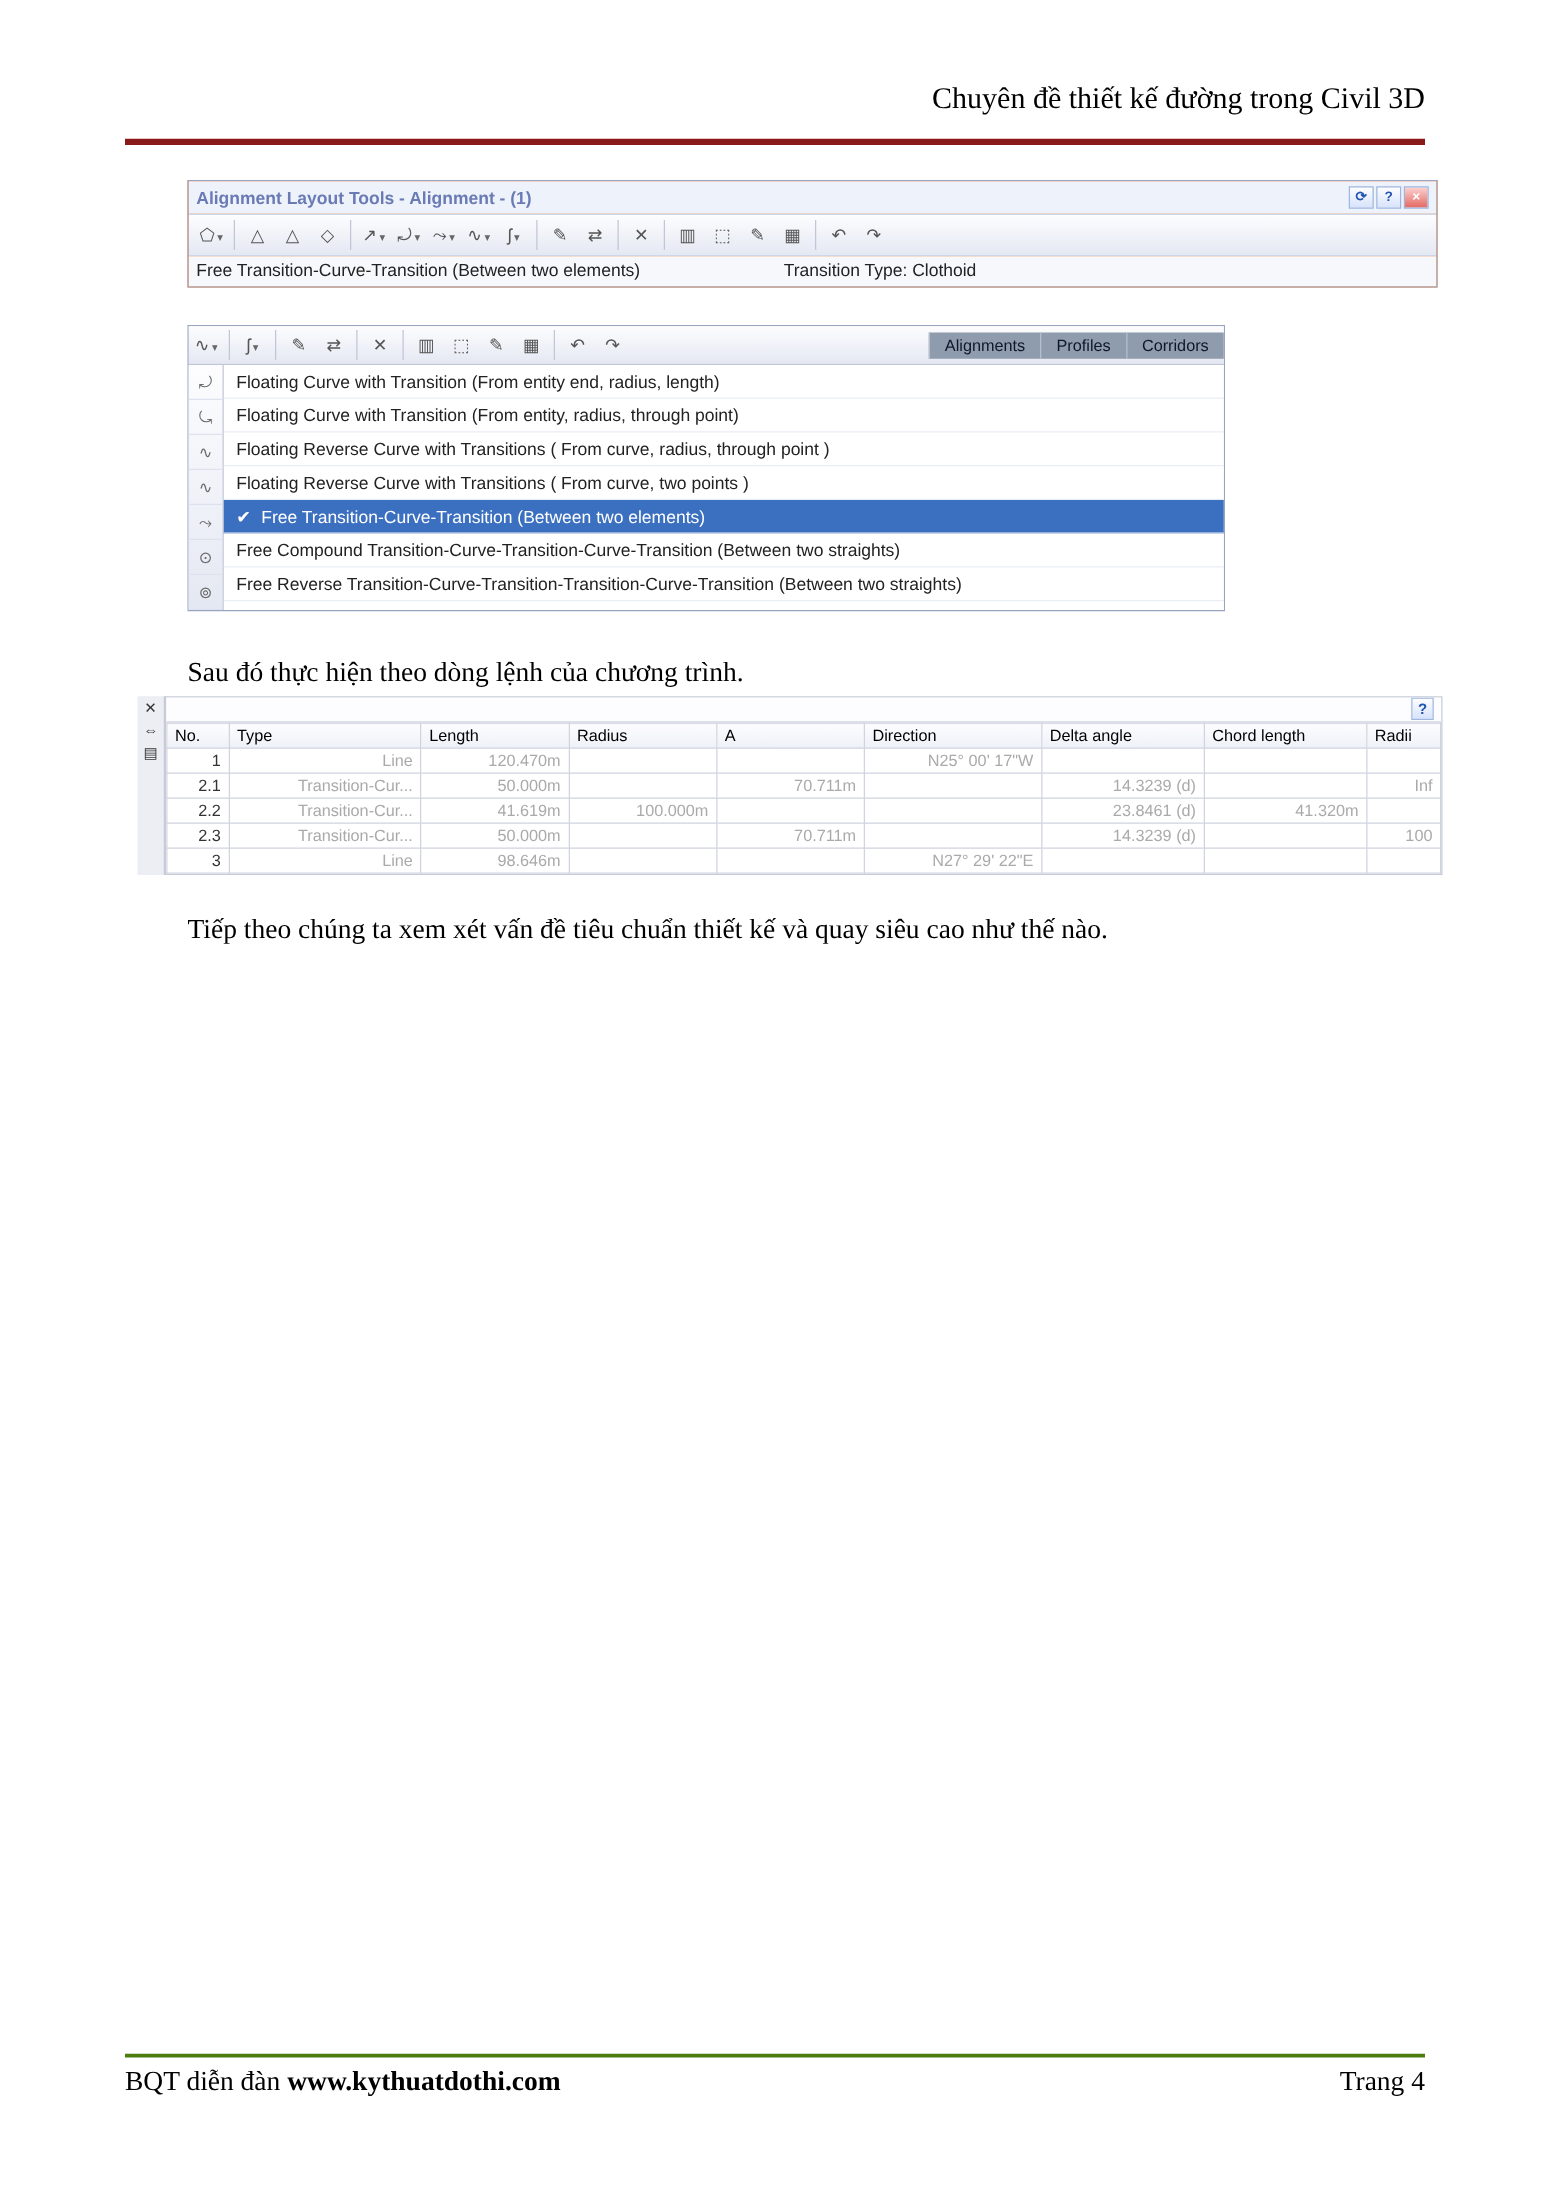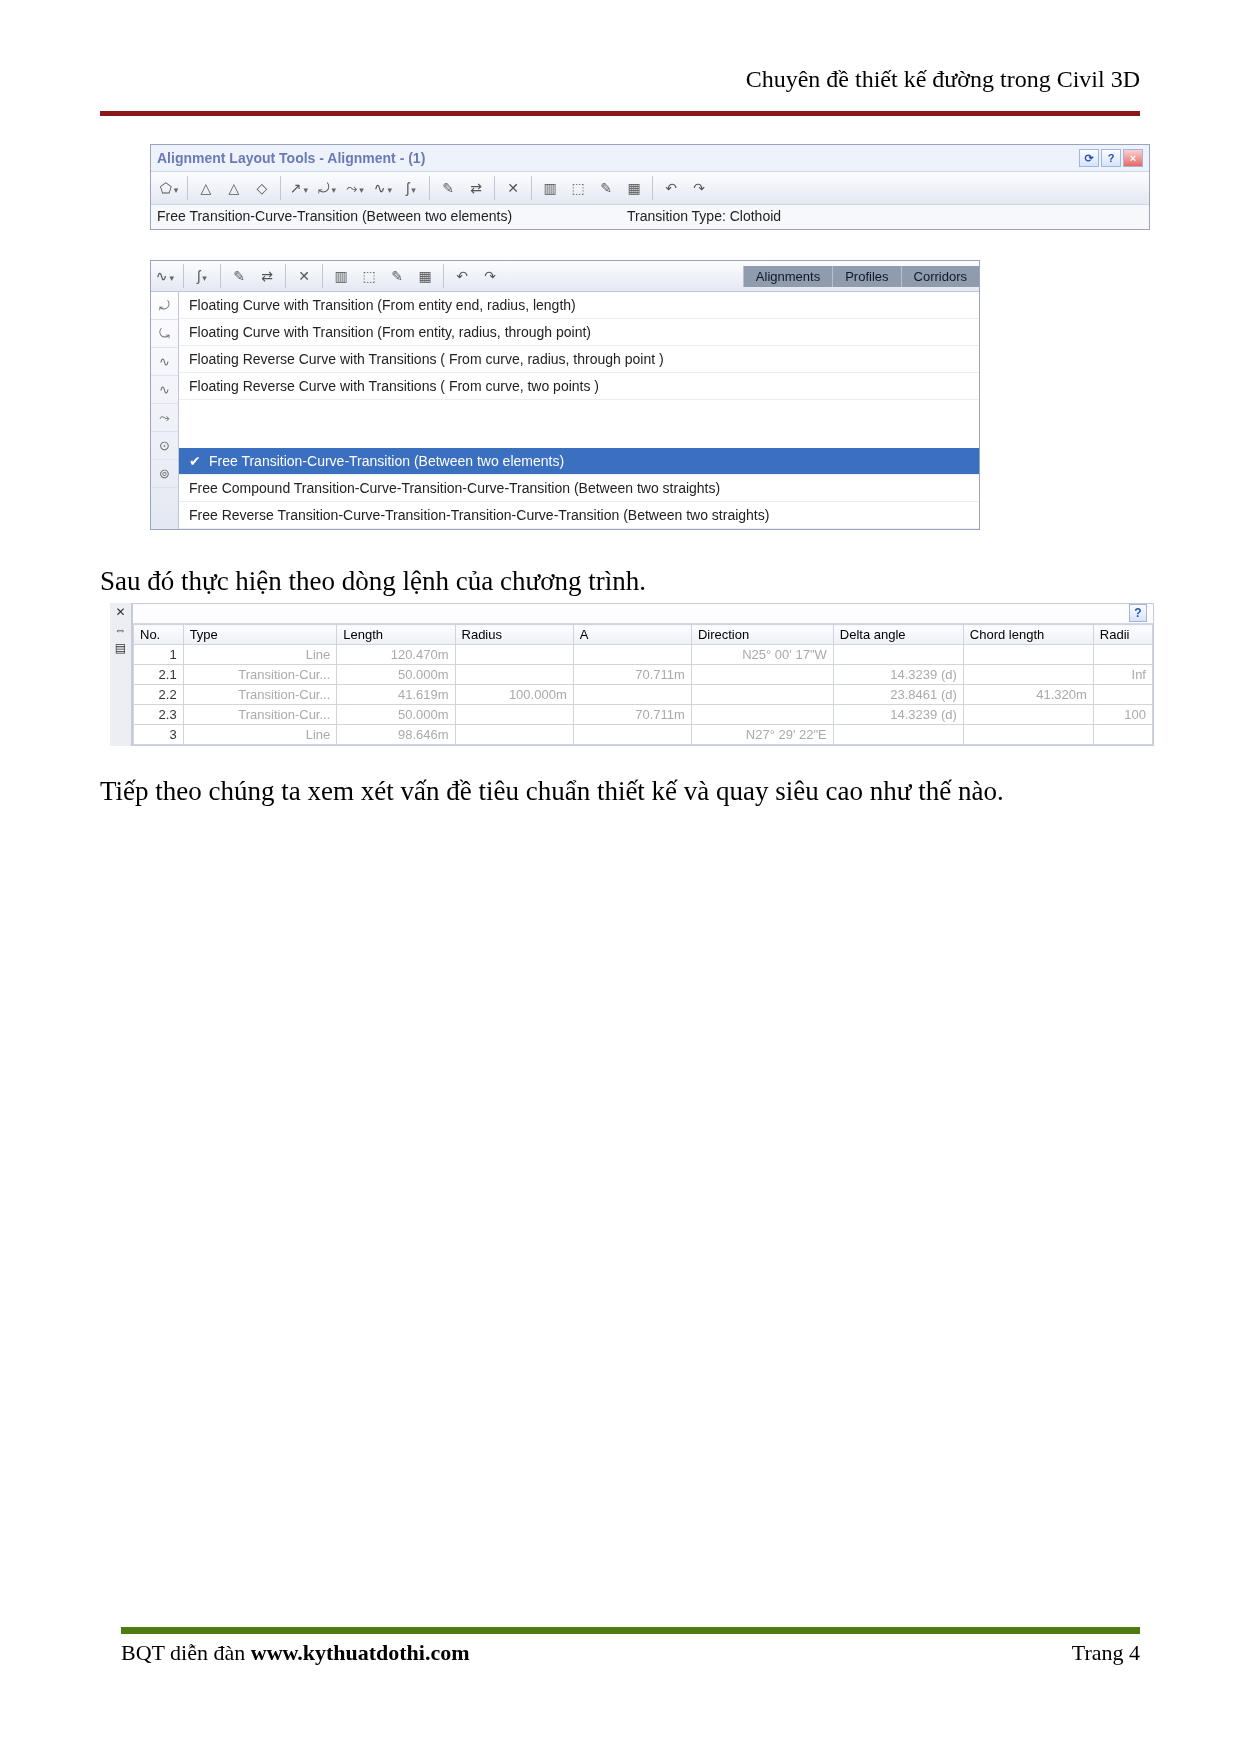--- a/index.html
+++ b/index.html
@@ -114,28 +114,28 @@
   }
   .dd-list { flex:1; }
   .dd-item {
     padding:5px 10px;
     color:#222;
     border-bottom:1px solid #e9edf5;
   }
   .dd-item.selected {
     background:#3b6fc0;
     color:#fff;
-    margin-top:48px;
   }
   .dd-item.selected .chk { color:#fff; margin-right:6px; }
   .chk { display:inline-block; width:14px; }
 
   
   .bodytext {
-    font-size: 27px;
+    font-size: 22px;
+    margin-left: 50px;
     margin-top: 36px;
   }
 
   
   .gridshot {
     margin-left: 10px;
     margin-right: -14px;
     margin-top: 6px;
     font-family: Tahoma, Arial, sans-serif;
     font-size: 14px;
@@ -185,26 +185,25 @@
     color:#000;
   }
   table.datagrid td { color:#777; }
   table.datagrid td.num { text-align:right; color:#333; }
   table.datagrid td.dim { color:#aaa; }
 
   
   .footer {
     position:absolute;
     left:100px; right:100px;
-    bottom:88px;
-    border-top:7px solid #4d7c0f;
+    bottom:76px;
+    border-top:3px solid #4d7c0f;
     padding-top:6px;
     display:flex;
     font-size:22px;
-    margin-left:21px;
   }
   .footer .r { margin-left:auto; }
   .footer a { color:#000; text-decoration:none; font-weight:bold; }
 </style>
 </head>
 <body>
 
 <div class="page">
   <div class="header-line">Chuyên đề thiết kế đường trong Civil 3D</div>
 

